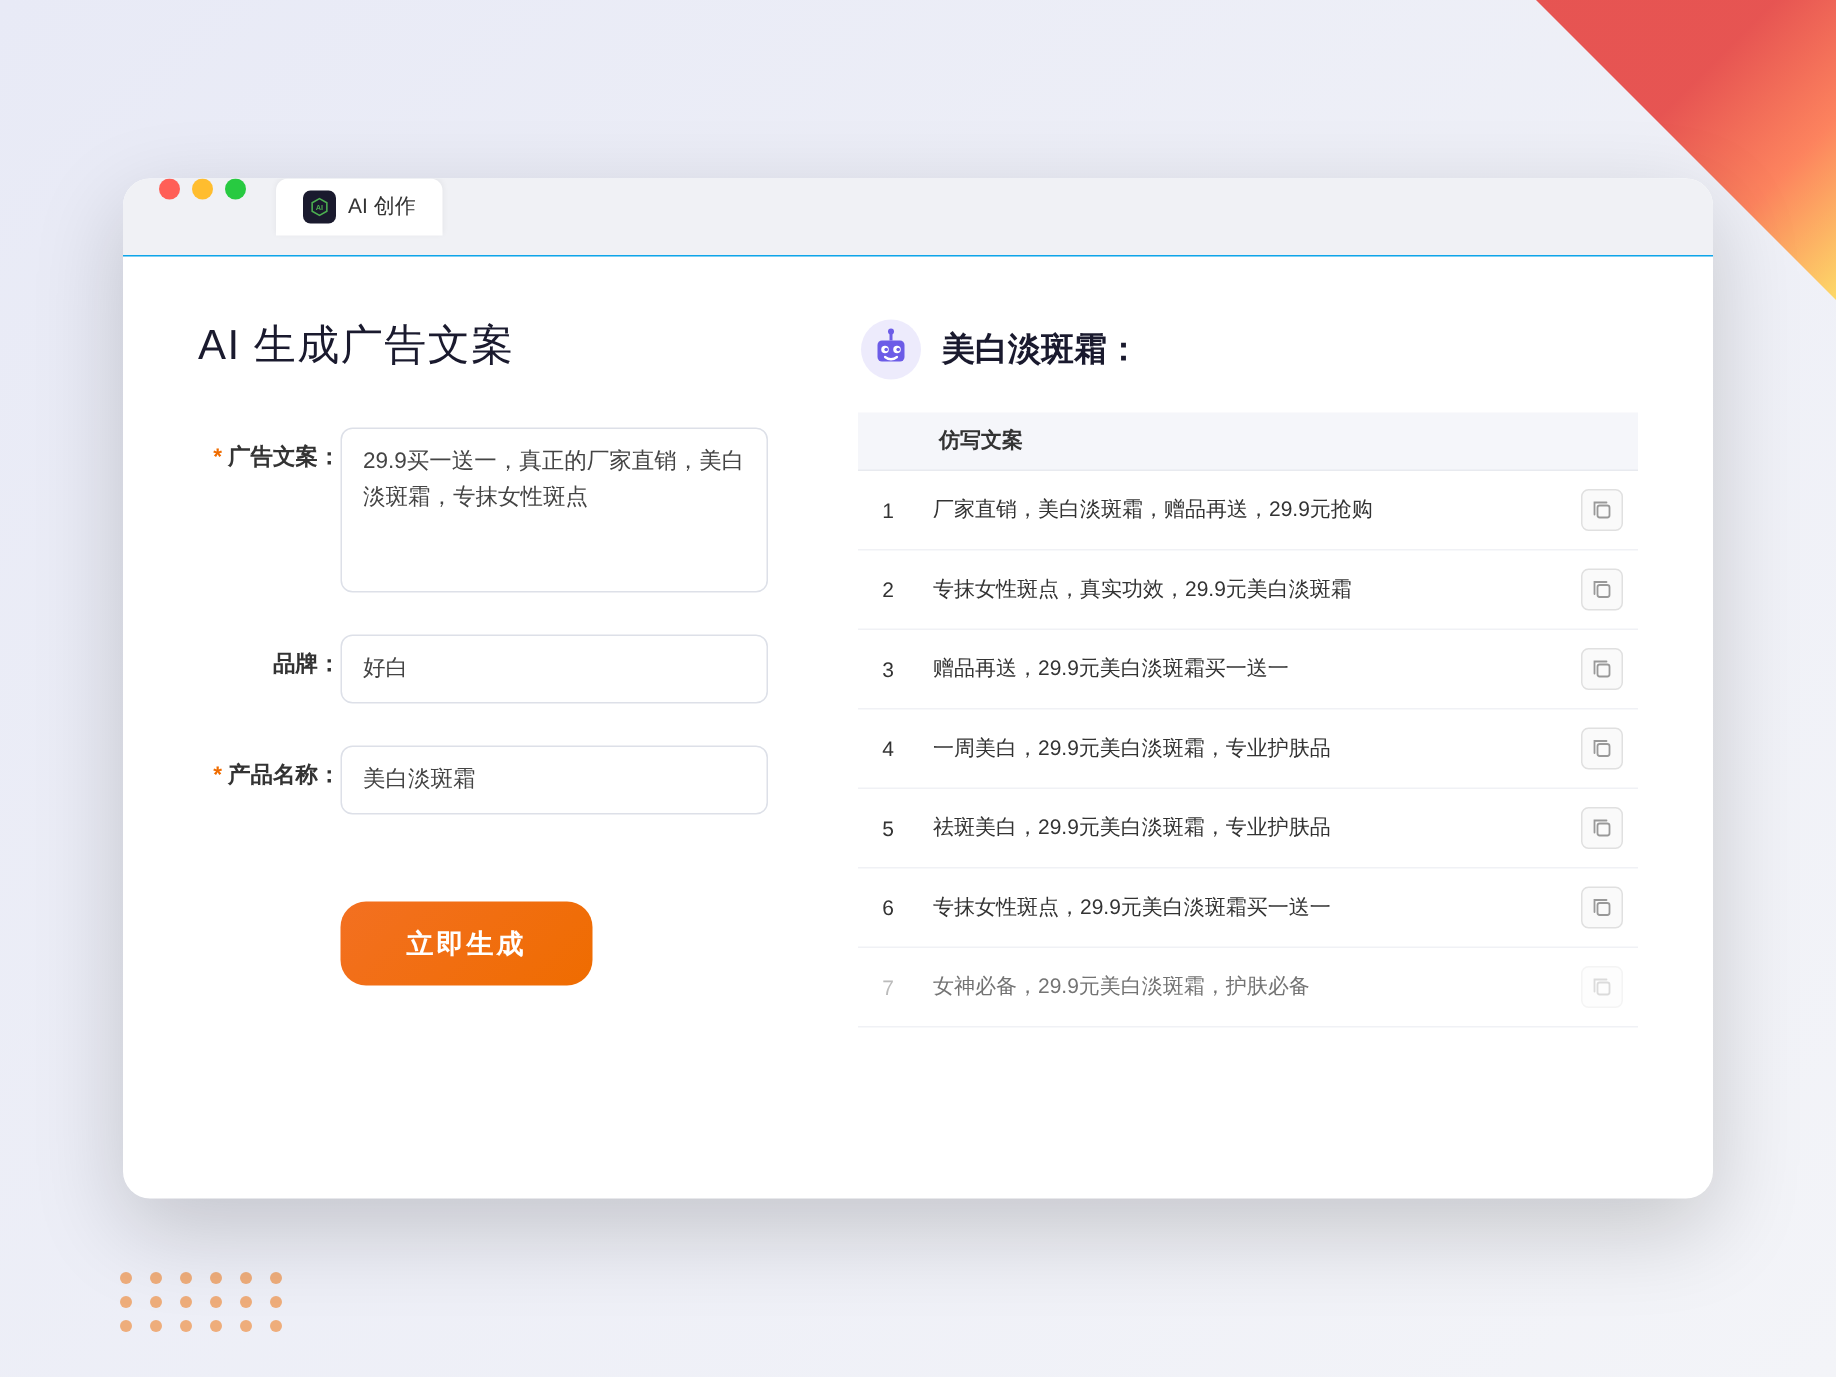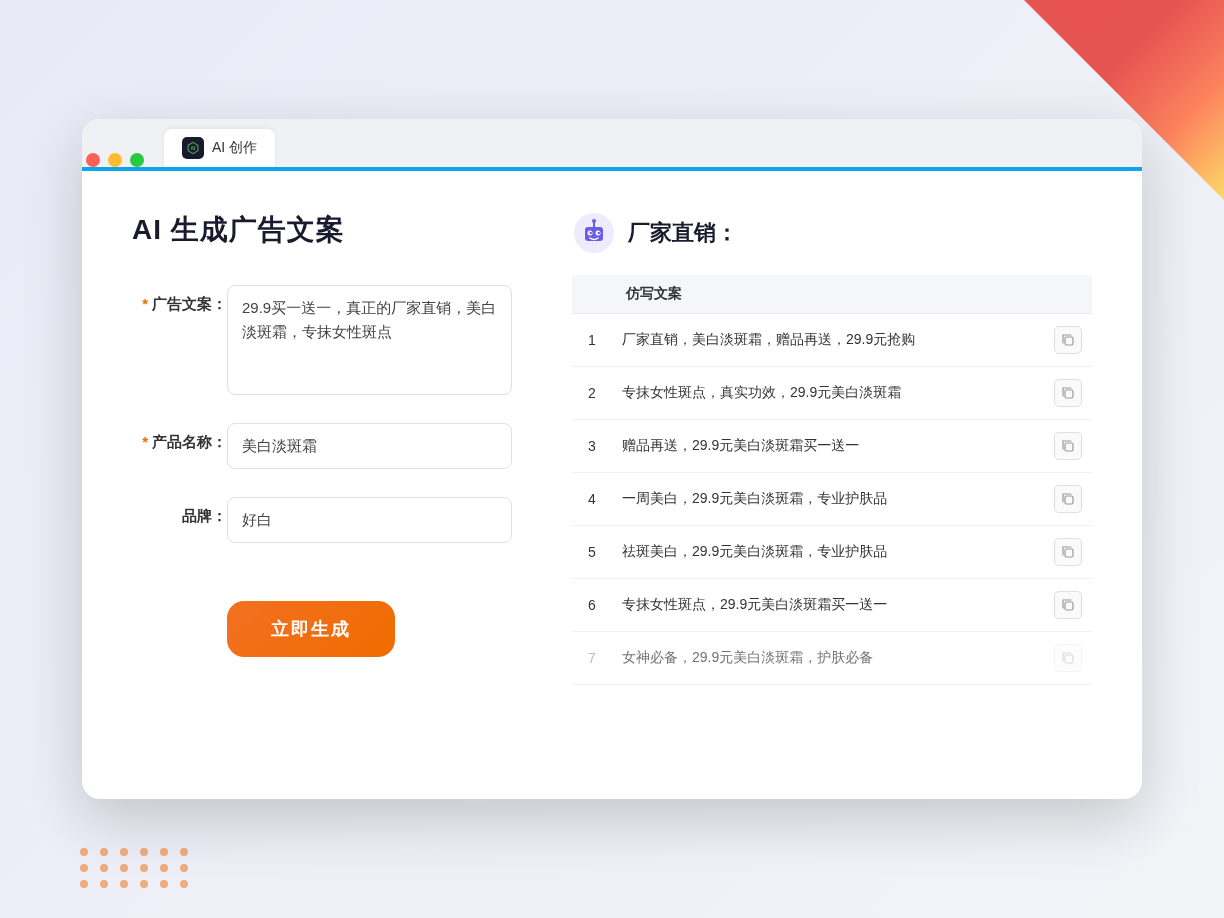--- a/index.html
+++ b/index.html
@@ -48,23 +48,23 @@
       overflow: hidden;
       position: relative;
       z-index: 10;
     }
 
     
     .title-bar {
       background: #f0f1f5;
       height: 52px;
       display: flex;
-      align-items: flex-end;
-      padding: 0 4px;
-      border-bottom: 4px solid #0ea5e9;
+      align-items: flex-start;
+      padding: 0 24px;
+      border-bottom: 1px solid #0ea5e9;
     }
     .traffic-lights {
       display: flex;
       gap: 8px;
       margin-right: 20px;
     }
     .traffic-light {
       width: 14px; height: 14px;
       border-radius: 50%;
     }
@@ -98,21 +98,21 @@
       gap: 60px;
       min-height: 620px;
     }
 
     
     .left-panel {
       flex: 0 0 380px;
     }
     .page-title {
       font-size: 28px;
-      font-weight: 700;
+      font-weight: 400;
       color: #1a1a2e;
       margin-bottom: 36px;
       letter-spacing: 1px;
     }
 
     .form-group {
       display: flex;
       align-items: flex-start;
       margin-bottom: 28px;
     }
@@ -282,33 +282,33 @@
       
       <div class="form-group">
         <label class="form-label">
           <span class="required-star">*</span><span>广告文案：</span>
         </label>
         <textarea class="form-input" style="">29.9买一送一，真正的厂家直销，美白淡斑霜，专抹女性斑点</textarea>
       </div>
 
       
       <div class="form-group">
+        <label class="form-label">品牌：</label>
+        <input type="text" class="form-input" value="好白" style="">
+      </div>
+
+      
+      <div class="form-group">
         <label class="form-label">
           <span class="required-star">*</span><span>产品名称：</span>
         </label>
         <input type="text" class="form-input" value="美白淡斑霜" style="">
       </div>
 
       
-      <div class="form-group">
-        <label class="form-label">品牌：</label>
-        <input type="text" class="form-input" value="好白" style="">
-      </div>
-
-      
       <button class="generate-btn">立即生成</button>
     </div>
 
     <div class="right-panel">
       <div class="right-header">
 
         <svg class="robot-icon" viewBox="0 0 44 44" fill="none" xmlns="http://www.w3.org/2000/svg">
           <circle cx="22" cy="22" r="20" fill="#6c5ce7" opacity="0.12"></circle>
 
           <rect x="13" y="16" width="18" height="14" rx="3" fill="#6c5ce7"></rect>
@@ -316,21 +316,21 @@
           <circle cx="18" cy="22" r="2.5" fill="white"></circle>
           <circle cx="26" cy="22" r="2.5" fill="white"></circle>
           <circle cx="18.8" cy="22" r="1.2" fill="#6c5ce7"></circle>
           <circle cx="26.8" cy="22" r="1.2" fill="#6c5ce7"></circle>
 
           <line x1="22" y1="16" x2="22" y2="11" stroke="#6c5ce7" stroke-width="2"></line>
           <circle cx="22" cy="10" r="2" fill="#6c5ce7"></circle>
 
           <path d="M18 27 Q22 30 26 27" stroke="white" stroke-width="1.5" fill="none" stroke-linecap="round"></path>
         </svg>
-        <h2 class="right-title">厂家直销：</h2>
+        <h2 class="right-title">美白淡斑霜：</h2>
       </div>
 
       <table class="results-table">
         <thead>
           <tr>
             <th class="col-num"></th>
             <th>仿写文案</th>
             <th class="col-action"></th>
           </tr>
         </thead>

